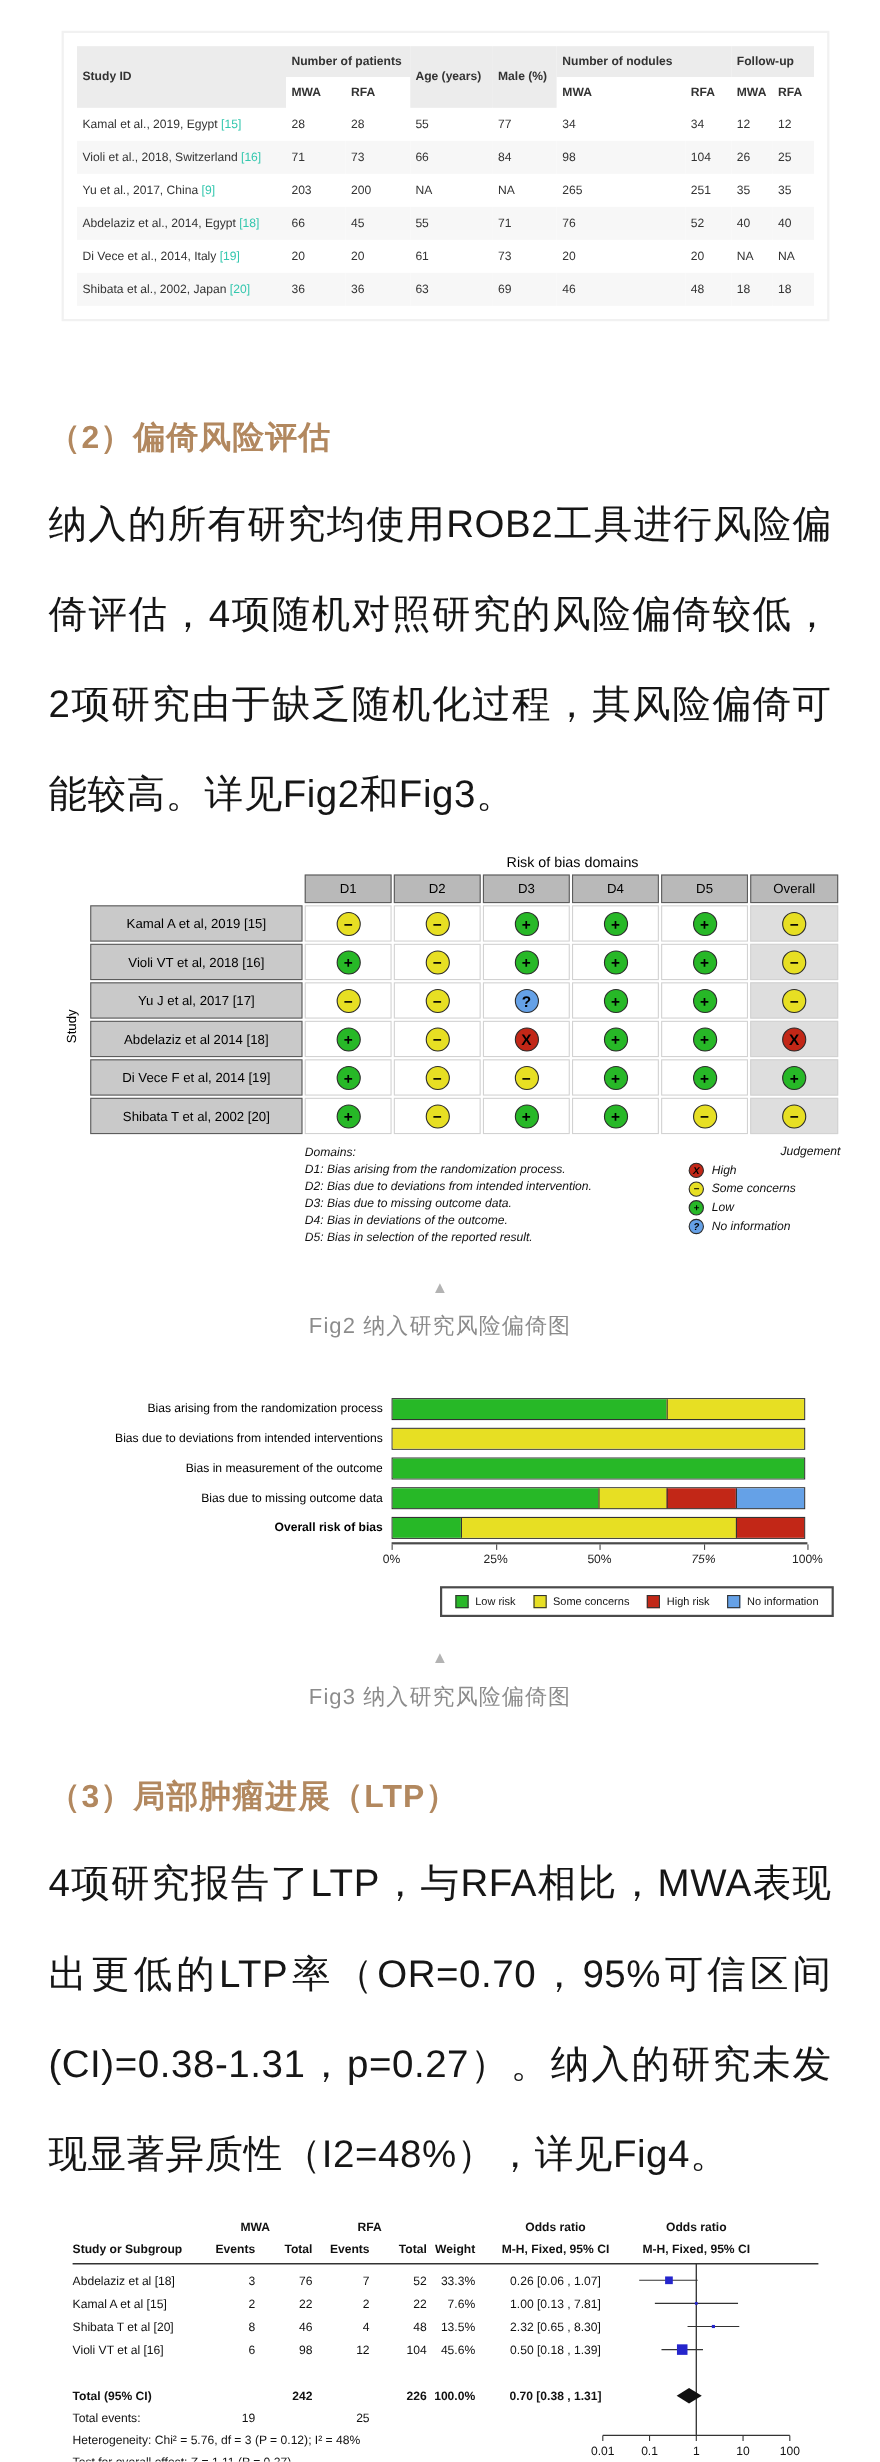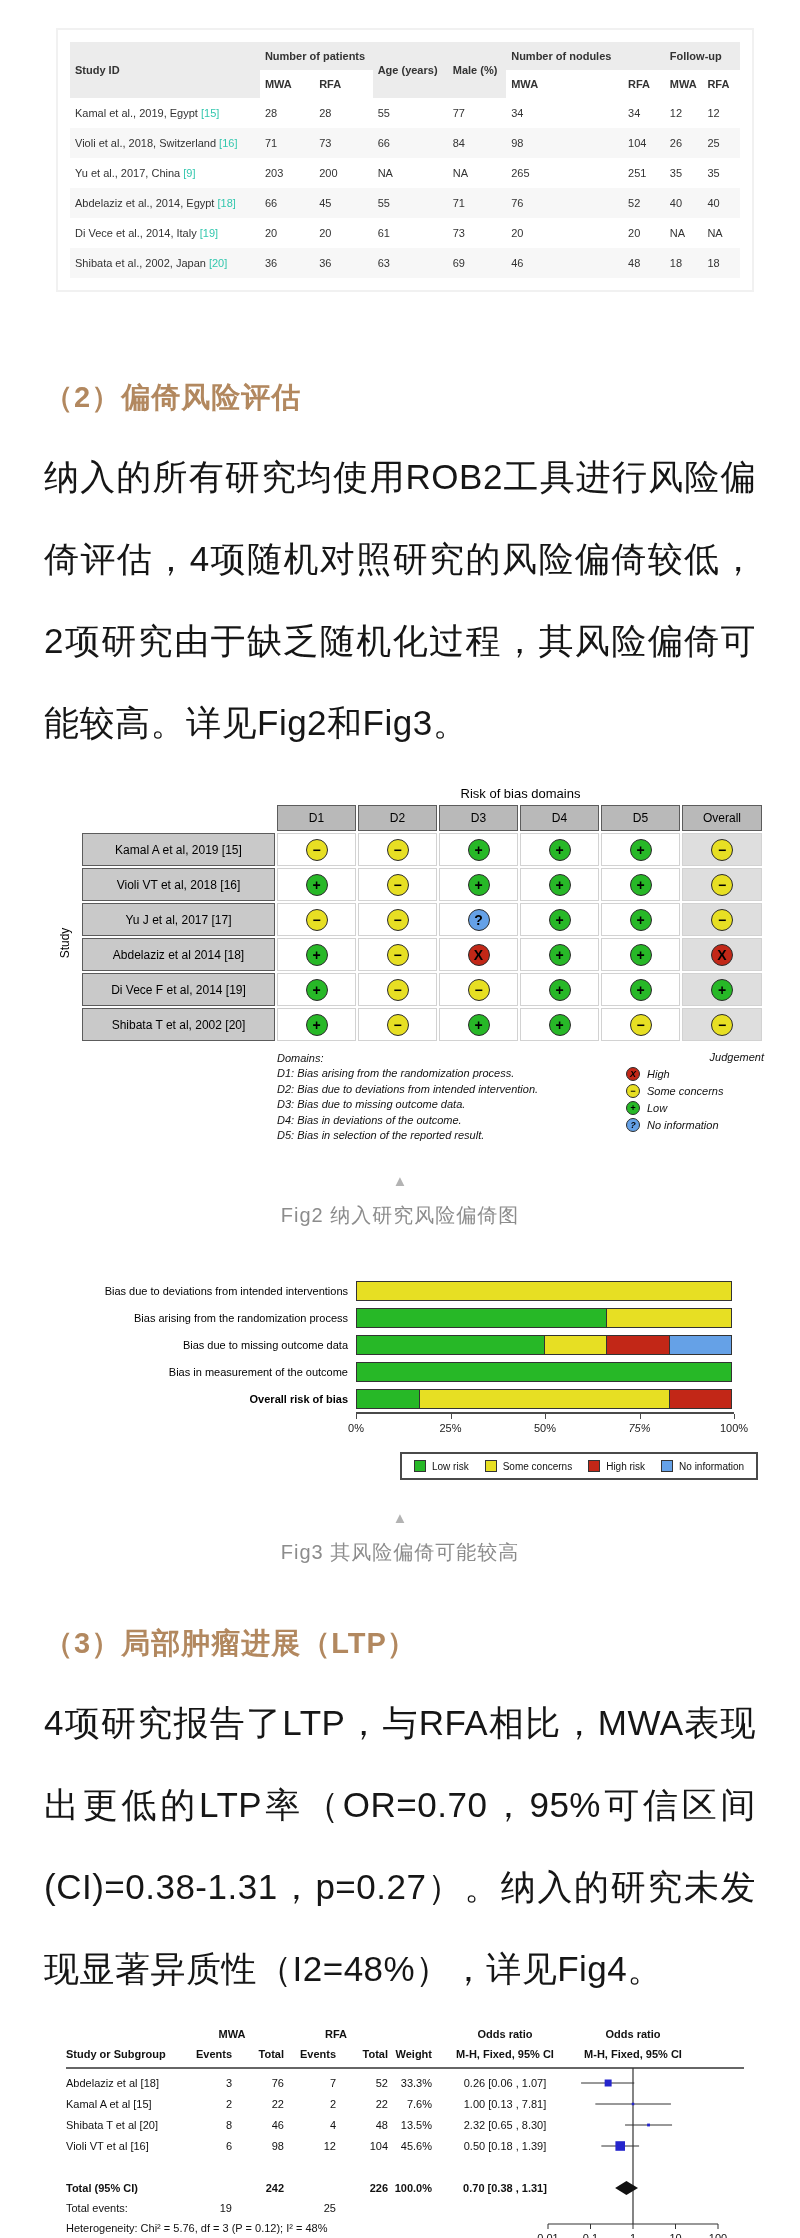--- a/index.html
+++ b/index.html
@@ -17,21 +17,21 @@
   col.c-study{width:182px}col.c-pm{width:52px}col.c-pr{width:56px}col.c-age{width:72px}
   col.c-male{width:56px}col.c-nm{width:112px}col.c-nr{width:40px}col.c-fm{width:36px}col.c-fr{width:36px}
 
   
   .sec-heading{margin:86px 0 0 44px;font-size:29px;font-weight:bold;color:#b2885f;letter-spacing:1px;}
   .sec-heading.h3{margin-top:58px;}
   .body-para{margin:18px 44px 0 44px;font-size:35px;line-height:82px;color:#161616;
              text-align:justify;letter-spacing:0.5px;font-weight:400;}
 
   
-  .fig2{margin:22px 0 0 42px;width:726px;position:relative;font-family:"Liberation Sans",sans-serif;}
+  .fig2{margin:12px 0 0 42px;width:726px;position:relative;font-family:"Liberation Sans",sans-serif;}
   .f2-title{margin-left:235px;width:487px;text-align:center;font-size:13px;color:#000;padding-bottom:4px;}
   .f2-ylabel{position:absolute;left:8px;top:150px;transform:rotate(-90deg);transform-origin:center;
              font-size:12px;color:#000;}
   .f2-grid{margin-left:40px;display:grid;grid-template-columns:193px repeat(5,79px) 80px;gap:2px;}
   .f2-grid>div{display:flex;align-items:center;justify-content:center;}
   .tl-corner{background:transparent;}
   .tl-header{background:#b9b9b9;border:1px solid #5c5c5c;font-size:12px;height:24px;color:#000;}
   .tl-study{background:#c9c9c9;border:1px solid #5c5c5c;font-size:12px;height:31px;color:#000;padding:0 3px;text-align:center;}
   .tl-cell{background:#fff;border:1px solid #d2d2d2;height:31px;}
   .tl-cell.overall{background:#dedede;}
@@ -333,42 +333,42 @@
         </div>
     </div>
   </div>
 
   <div class="fig-cap">
     <div class="tri">▲</div>
     <div class="cap-text">Fig2 纳入研究风险偏倚图</div>
   </div>
 
   <div class="fig3" id="fig3"><div class="f3-row">
-        <div class="f3-label">Bias due to deviations from intended interventions</div>
-        <div class="f3-track">
-          <div class="f3-seg" style="width: 100%; background: rgb(231, 223, 35);"></div>
-        </div>
-      </div><div class="f3-row">
         <div class="f3-label">Bias arising from the randomization process</div>
         <div class="f3-track">
           <div class="f3-seg" style="width: 66.7%; background: rgb(39, 184, 39);"></div>
           <div class="f3-seg" style="width: 33.3%; background: rgb(231, 223, 35);"></div>
+        </div>
+      </div><div class="f3-row">
+        <div class="f3-label">Bias due to deviations from intended interventions</div>
+        <div class="f3-track">
+          <div class="f3-seg" style="width: 100%; background: rgb(231, 223, 35);"></div>
+        </div>
+      </div><div class="f3-row">
+        <div class="f3-label">Bias in measurement of the outcome</div>
+        <div class="f3-track">
+          <div class="f3-seg" style="width: 100%; background: rgb(39, 184, 39);"></div>
         </div>
       </div><div class="f3-row">
         <div class="f3-label">Bias due to missing outcome data</div>
         <div class="f3-track">
           <div class="f3-seg" style="width: 50%; background: rgb(39, 184, 39);"></div>
           <div class="f3-seg" style="width: 16.7%; background: rgb(231, 223, 35);"></div>
           <div class="f3-seg" style="width: 16.7%; background: rgb(194, 39, 23);"></div>
           <div class="f3-seg" style="width: 16.6%; background: rgb(101, 161, 231);"></div>
-        </div>
-      </div><div class="f3-row">
-        <div class="f3-label">Bias in measurement of the outcome</div>
-        <div class="f3-track">
-          <div class="f3-seg" style="width: 100%; background: rgb(39, 184, 39);"></div>
         </div>
       </div><div class="f3-row">
         <div class="f3-label bold">Overall risk of bias</div>
         <div class="f3-track">
           <div class="f3-seg" style="width: 16.7%; background: rgb(39, 184, 39);"></div>
           <div class="f3-seg" style="width: 66.6%; background: rgb(231, 223, 35);"></div>
           <div class="f3-seg" style="width: 16.7%; background: rgb(194, 39, 23);"></div>
         </div>
       </div><div class="f3-axis">
         <div class="f3-tick" style="left: 0%;"></div>
@@ -395,21 +395,21 @@
           <span>High risk</span>
         </div>
         <div class="f3-leg-item">
           <div class="f3-leg-sw" style="background: rgb(101, 161, 231);"></div>
           <span>No information</span>
         </div>
       </div></div>
 
   <div class="fig-cap">
     <div class="tri">▲</div>
-    <div class="cap-text">Fig3 其风险偏倚可能较高</div>
+    <div class="cap-text">Fig3 纳入研究风险偏倚图</div>
   </div>
 
   <div class="sec-heading h3">（3）局部肿瘤进展（LTP）</div>
   <div class="body-para">4项研究报告了LTP，与RFA相比，MWA表现出更低的LTP率（OR=0.70，95%可信区间(CI)=0.38-1.31，p=0.27）。纳入的研究未发现显著异质性（I2=48%），详见Fig4。</div>
 
   <div class="fig4" id="fig4">
       <svg width="800" height="250">
         <text x="232" y="14" font-size="11" font-family="&quot;Liberation Sans&quot;,&quot;DejaVu Sans&quot;,sans-serif" fill="#111" text-anchor="middle" font-weight="bold">MWA</text>
         <text x="336" y="14" font-size="11" font-family="&quot;Liberation Sans&quot;,&quot;DejaVu Sans&quot;,sans-serif" fill="#111" text-anchor="middle" font-weight="bold">RFA</text>
         <text x="505" y="14" font-size="11" font-family="&quot;Liberation Sans&quot;,&quot;DejaVu Sans&quot;,sans-serif" fill="#111" text-anchor="middle" font-weight="bold">Odds ratio</text>

